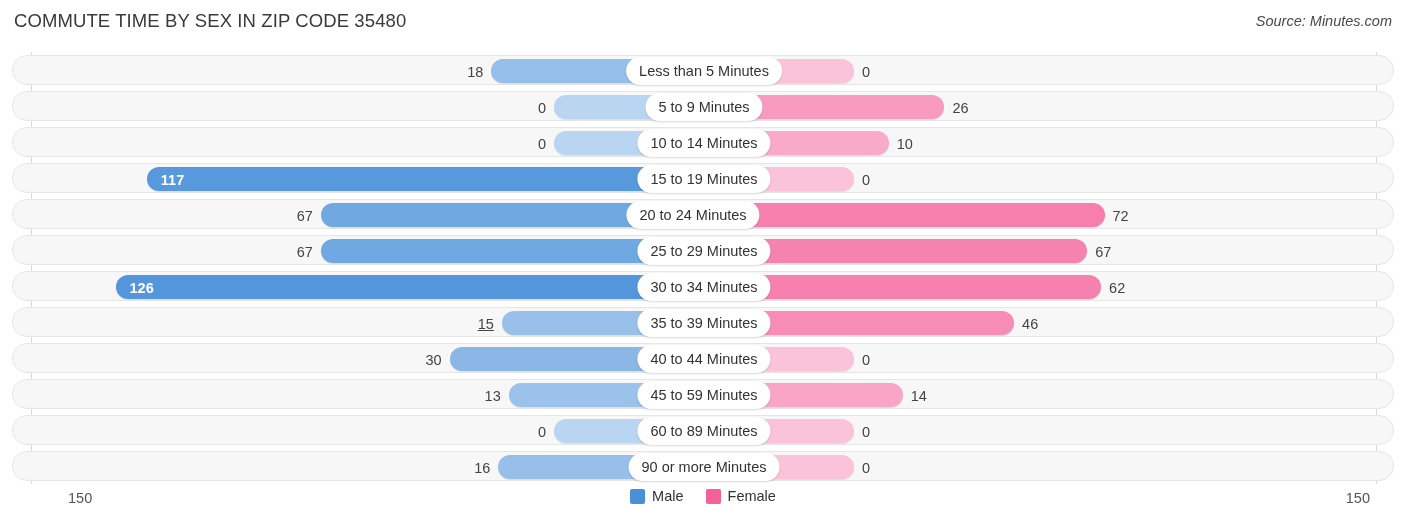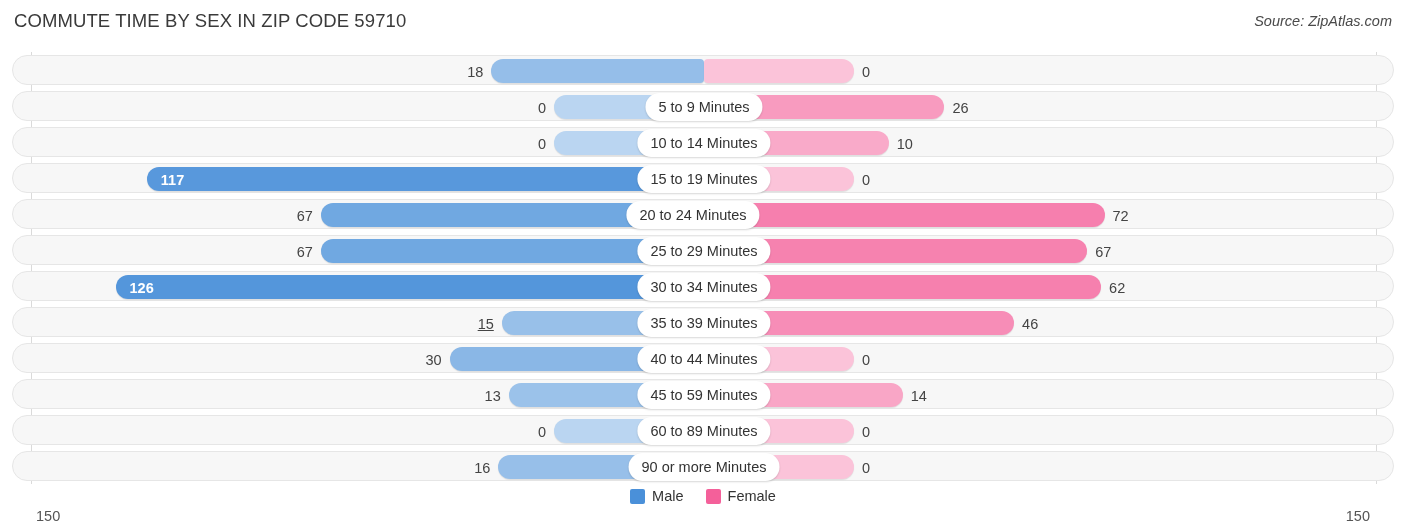--- a/index.html
+++ b/index.html
@@ -108,23 +108,24 @@
   
   #footer {
     position: absolute;
     left: 0;
     top: 484px;
     width: 1406px;
     height: 39px;
   }
   .axis-max {
     position: absolute;
-    top: 24px;
+    top: 6px;
     font-size: 14.5px;
     color: #555555;
+    margin-left: 32px;
   }
   #axis-max-left  { left: 36px; }
   #axis-max-right { right: 36px; }
 
   #legend {
     position: absolute;
     left: 0;
     top: 4px;
     width: 1406px;
     display: flex;
@@ -142,32 +143,33 @@
   .swatch {
     width: 15px;
     height: 15px;
     border-radius: 2px;
     display: inline-block;
   }
 </style>
 </head>
 <body>
 
-<div id="chart-title">COMMUTE TIME BY SEX IN ZIP CODE 59710</div>
-<div id="source-note">Source: ZipAtlas.com</div>
+<div id="chart-title">COMMUTE TIME BY SEX IN ZIP CODE 35480</div>
+<div id="source-note">Source: Minutes.com</div>
 
 <div id="plot">
   <div class="axis-line" id="axis-left"></div>
   <div class="axis-line" id="axis-right"></div>
   <div id="rows-container">
       <div class="row" style="top: 3px;">
         <div class="bar male" style="left: 478.36px; width: 212.64px; background: rgb(149, 190, 233);"></div>
         <div class="bar female" style="left: 691px; width: 150px; background: rgb(251, 195, 217);"></div>
         <div class="val left" style="left: 416.36px; width: 54px;">18</div>
         <div class="val right" style="left: 849px;">0</div>
+        <div class="pill" style="left: 691px;">Less than 5 Minutes</div>
       </div>
       <div class="row" style="top: 39px;">
         <div class="bar male" style="left: 541px; width: 150px; background: rgb(186, 213, 241);"></div>
         <div class="bar female" style="left: 691px; width: 240.48px; background: rgb(248, 155, 191);"></div>
         <div class="val left" style="left: 479px; width: 54px;">0</div>
         <div class="val right" style="left: 939.48px;">26</div>
         <div class="pill" style="left: 691px;">5 to 9 Minutes</div>
       </div>
       <div class="row" style="top: 75px;">
         <div class="bar male" style="left: 541px; width: 150px; background: rgb(186, 213, 241);"></div>

